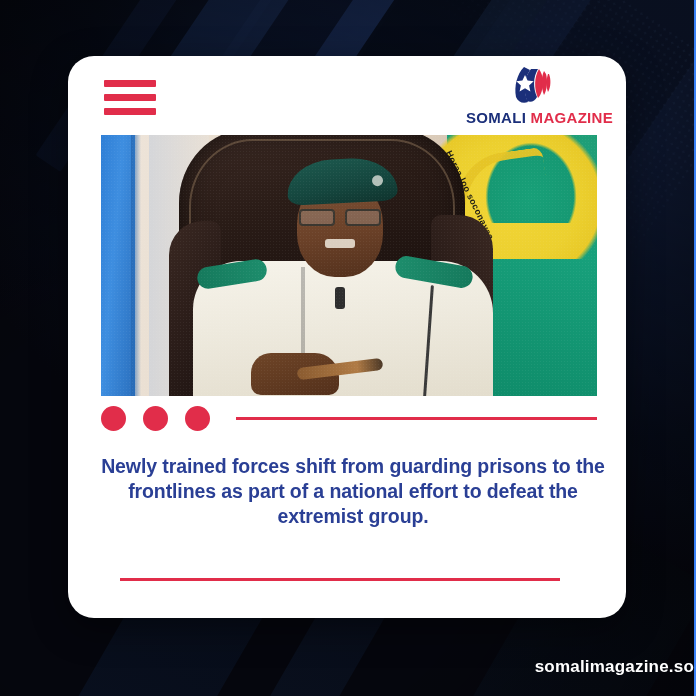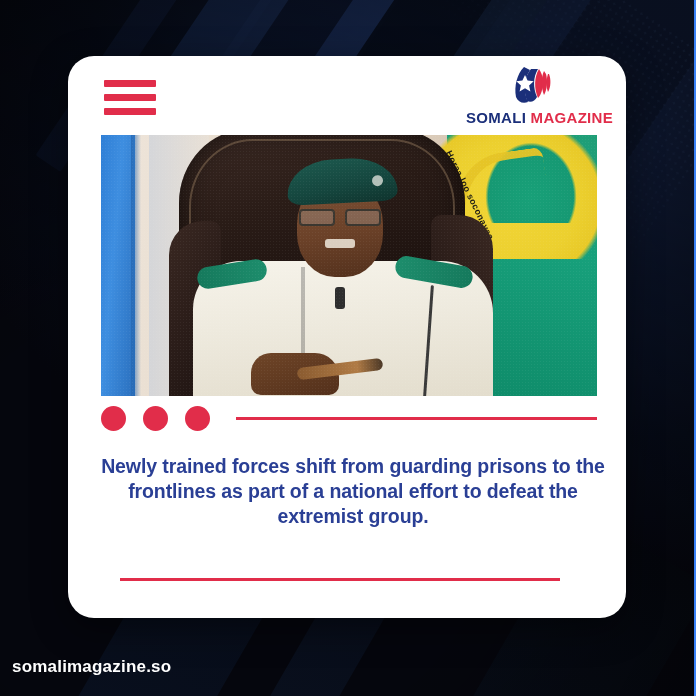--- a/index.html
+++ b/index.html
@@ -348,21 +348,21 @@
     cursor: pointer;
     font-family: "Liberation Sans", sans-serif;
     box-shadow: 0 4px 14px rgba(0,0,0,.35);
   }
 
   
   .site-url {
     position: absolute;
     left: 0; right: 0;
     top: 657px;
-    text-align: left;
+    text-align: right;
     color: #ffffff;
     font-size: 17px;
     font-weight: bold;
     letter-spacing: .2px;
     font-family: "Liberation Sans", sans-serif;
     margin-left: 12px;
   }
 </style>
 </head>
 <body>

